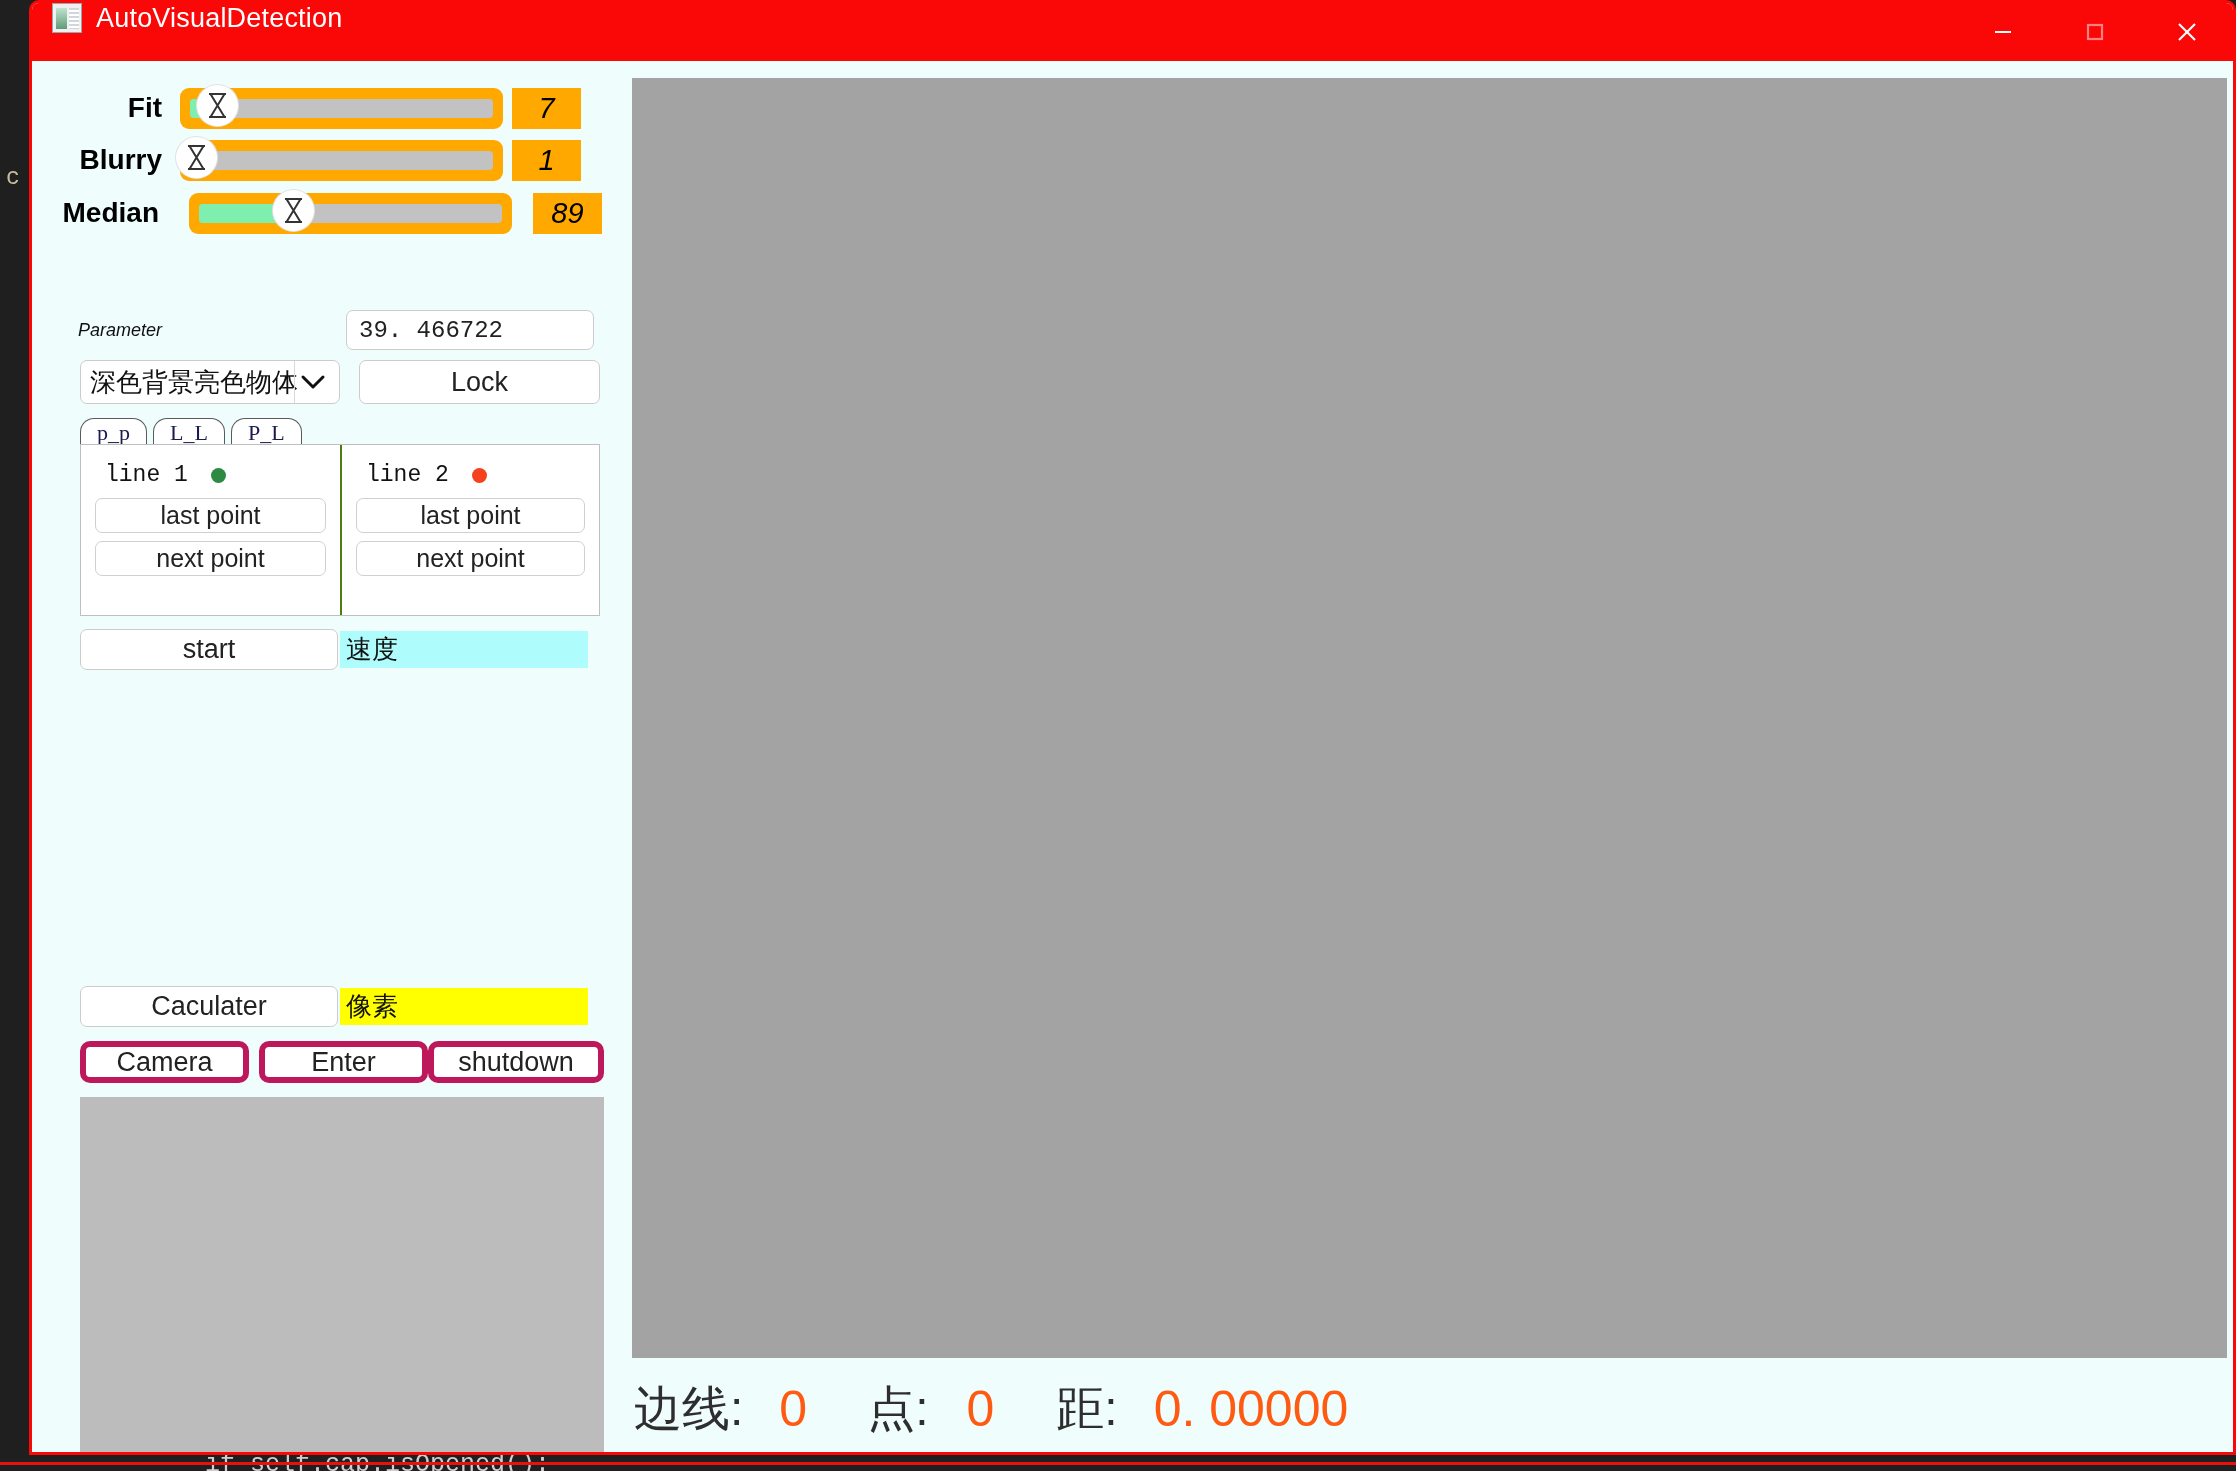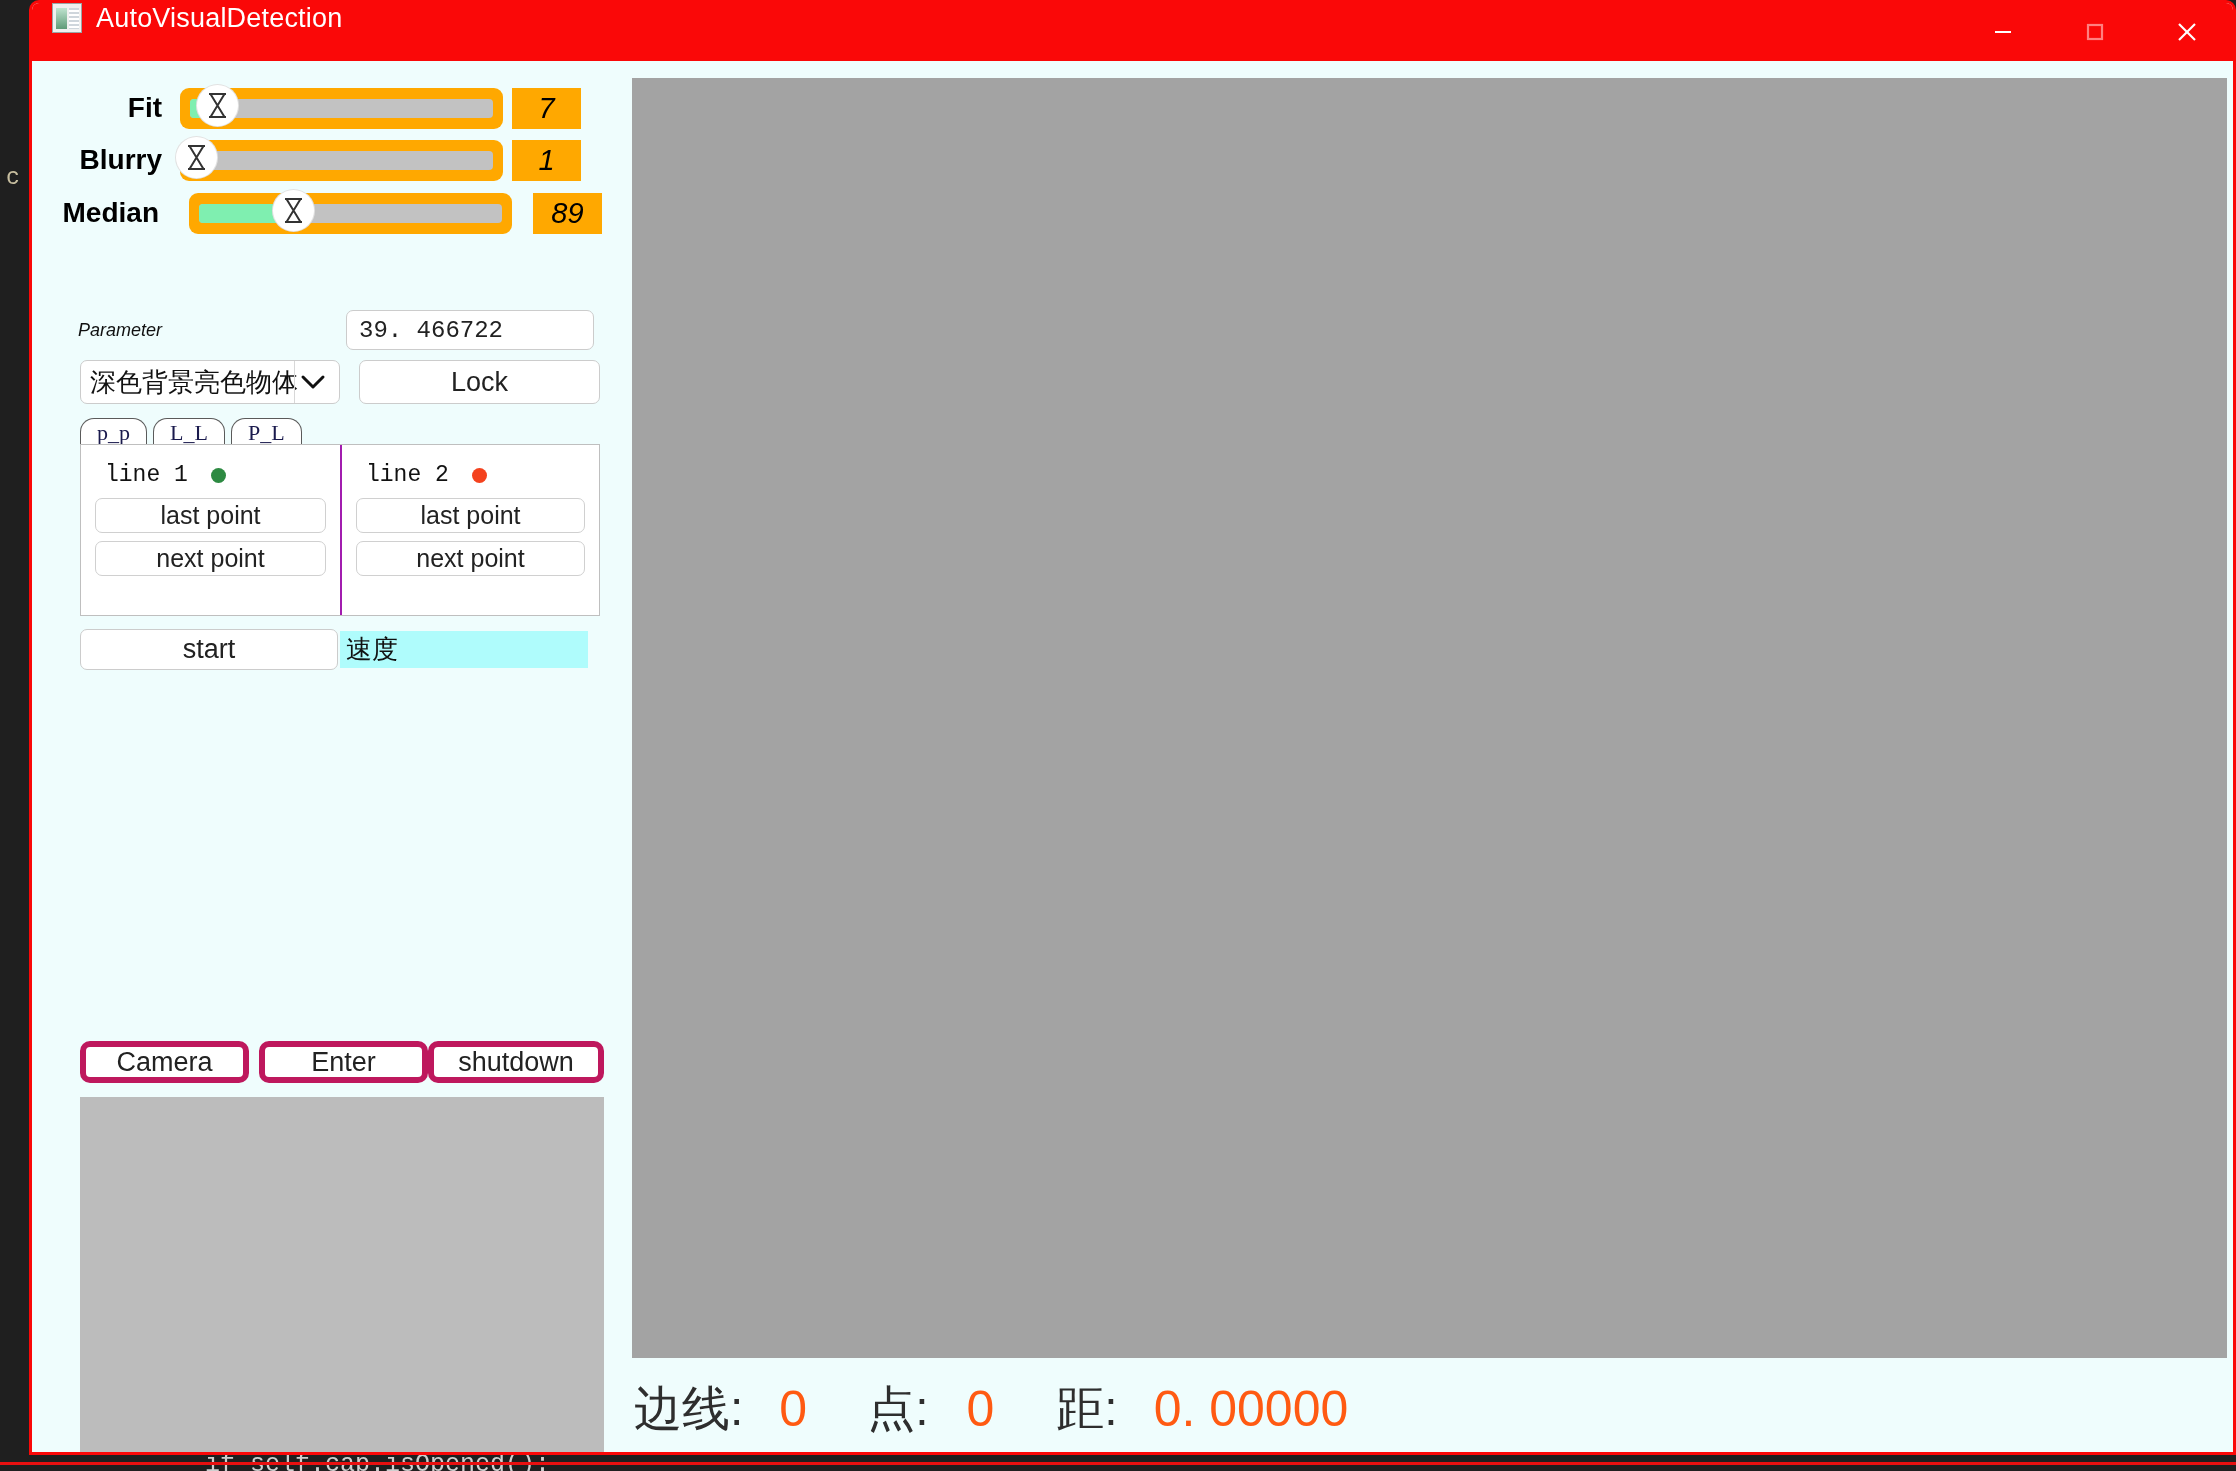--- a/index.html
+++ b/index.html
@@ -256,21 +256,21 @@
     border: 1px solid #bfbfbf;
     box-sizing: border-box;
     display: flex;
   }
   .line-group {
     width: 50%;
     padding: 16px 14px 0 14px;
     box-sizing: border-box;
     position: relative;
   }
-  #line-group-2 { border-left: 2px solid #a21caf; }
+  #line-group-2 { border-left: 2px solid #4d7c0f; }
   .line-head {
     display: flex; align-items: center;
     height: 28px;
     margin-bottom: 9px;
     padding-left: 10px;
   }
   .line-head-label {
     font-family: "Liberation Mono", monospace;
     font-size: 23px; color: #111;
   }
@@ -513,20 +513,24 @@
         <div class="point-button">last point</div>
         <div class="point-button">next point</div>
       </div>
     </div>
 
     <div id="start-row">
       <div id="start-button">start</div>
       <div id="speed-field" style="background: rgb(175, 252, 252);">速度</div>
     </div>
 
+    <div id="caculater-row">
+      <div id="caculater-button">Caculater</div>
+      <div id="pixel-field" style="background: rgb(255, 255, 0);">像素</div>
+    </div>
 
     <div id="bottom-button-row">
       <div class="bottom-button" id="camera-button">Camera</div>
       <div class="bottom-button" id="enter-button">Enter</div>
       <div class="bottom-button" id="shutdown-button">shutdown</div>
     </div>
 
     <div id="preview-box" style="background: rgb(188, 188, 188);"></div>
   </div>
 

